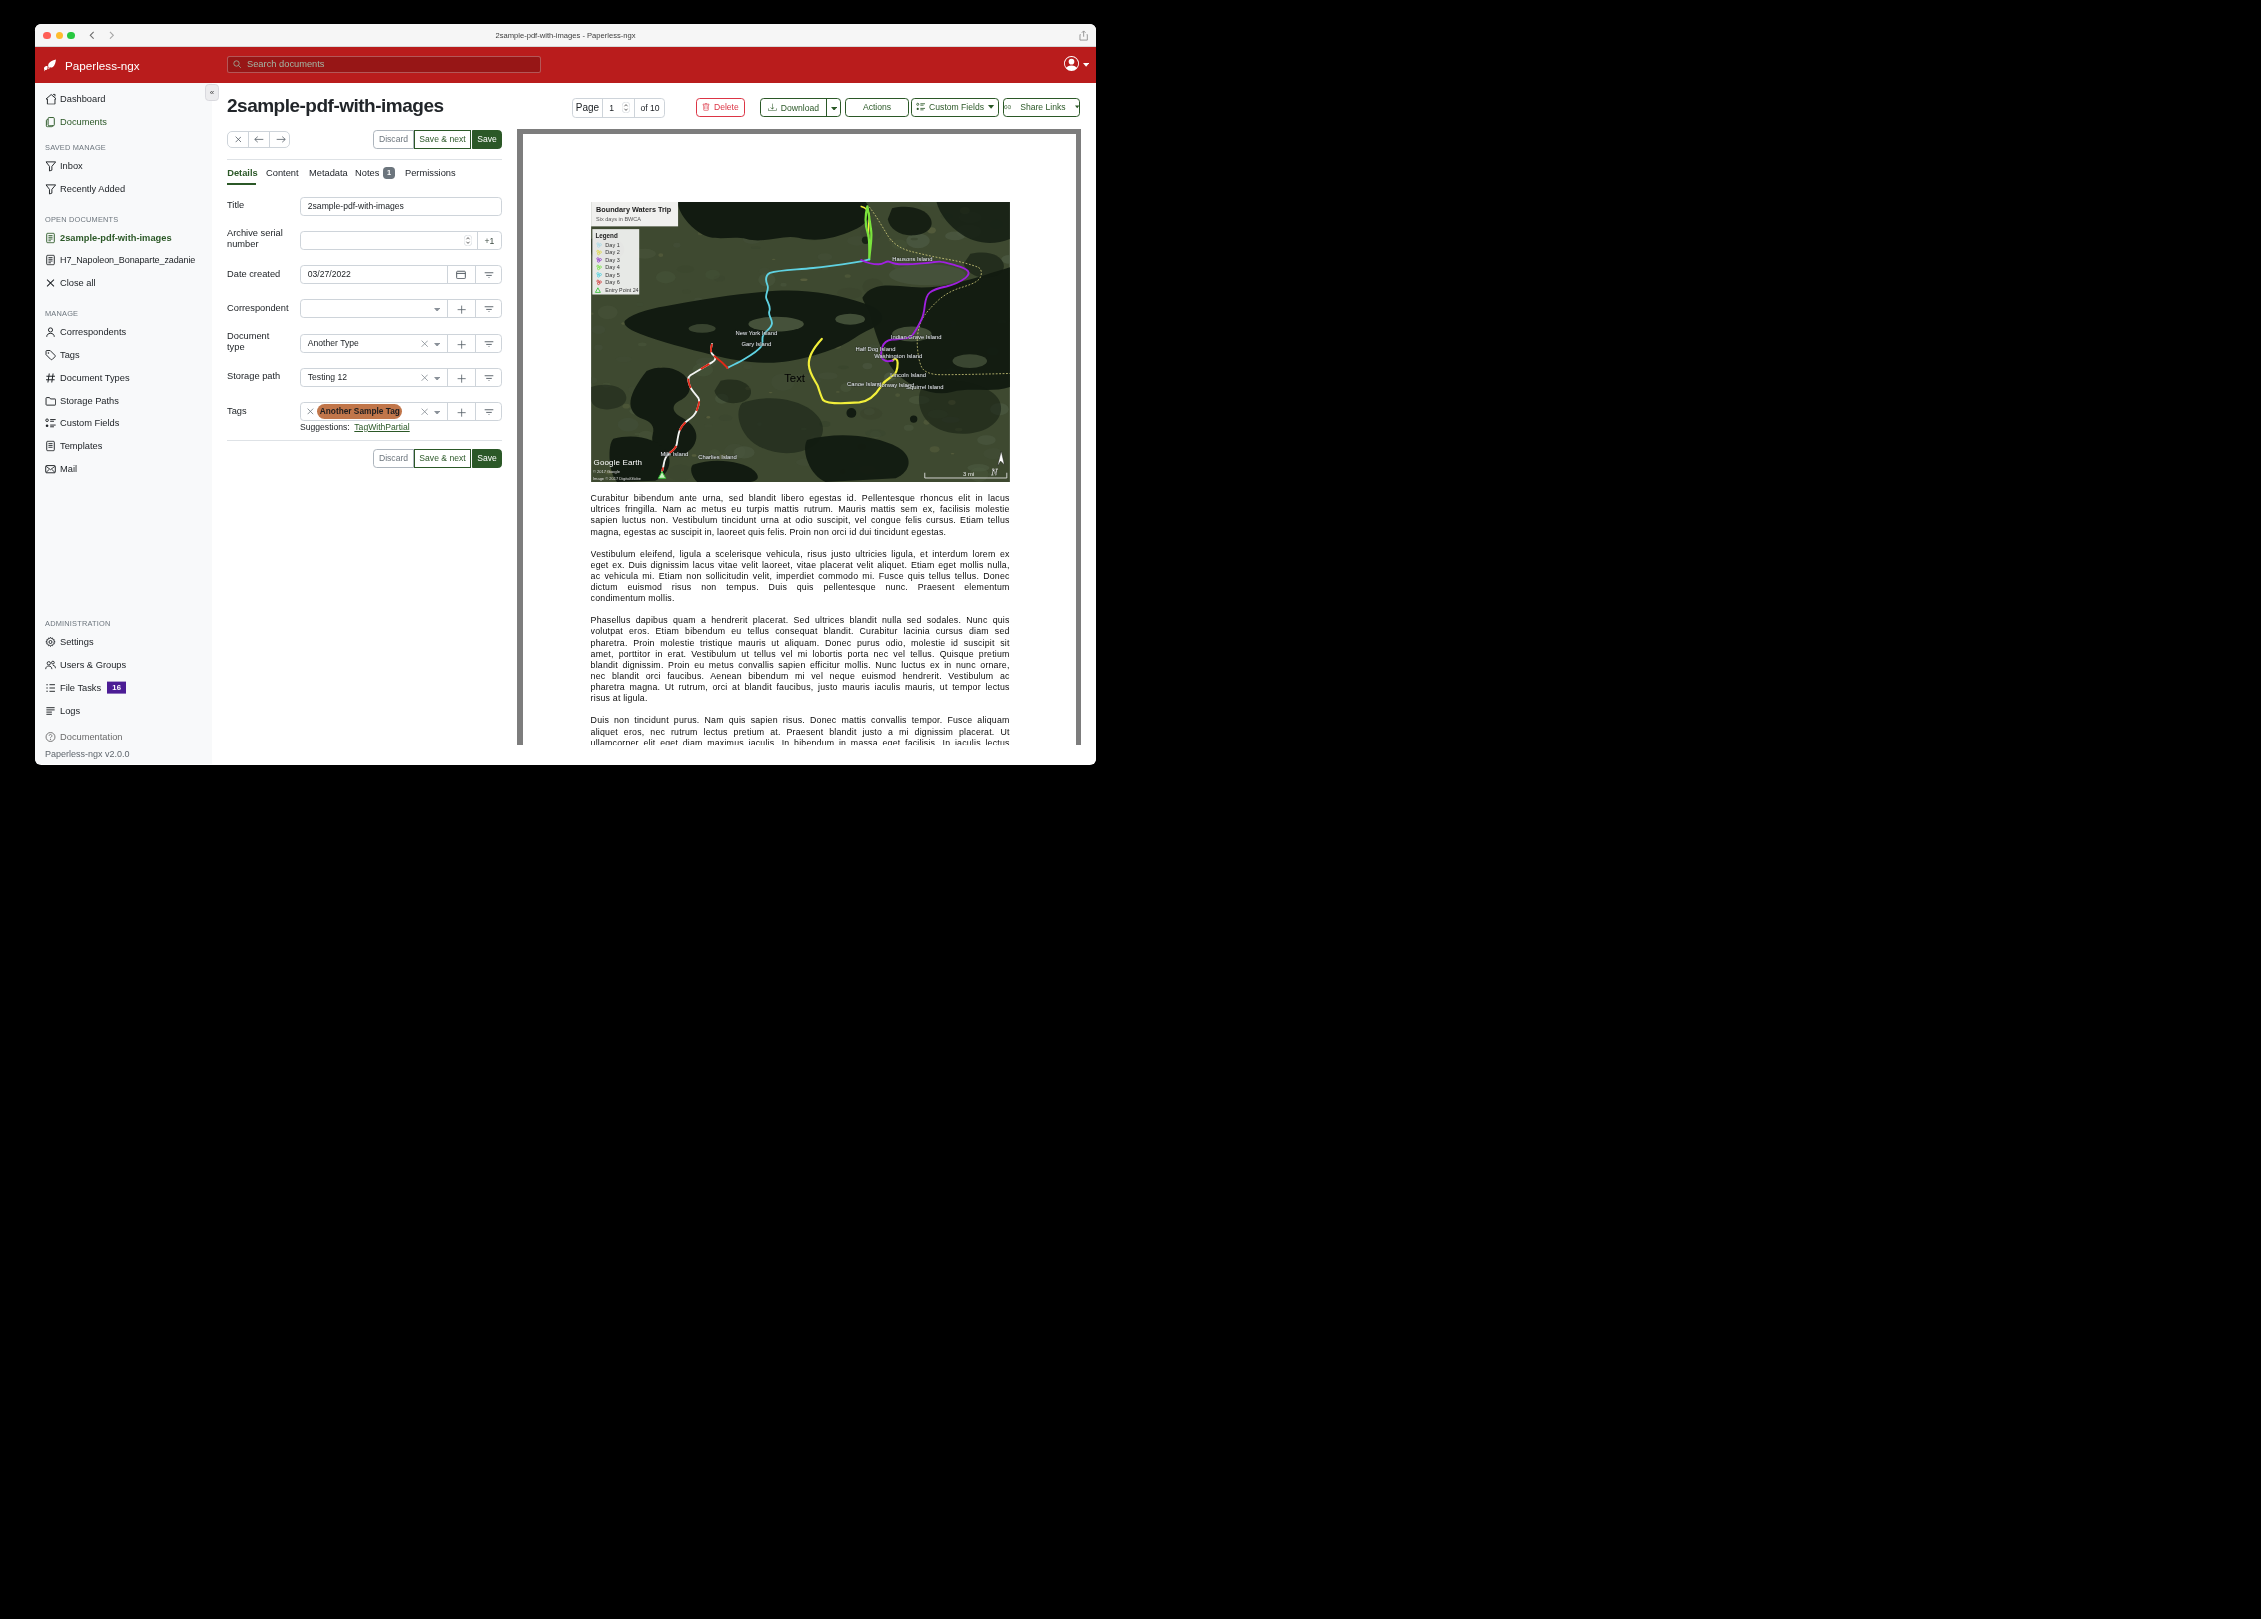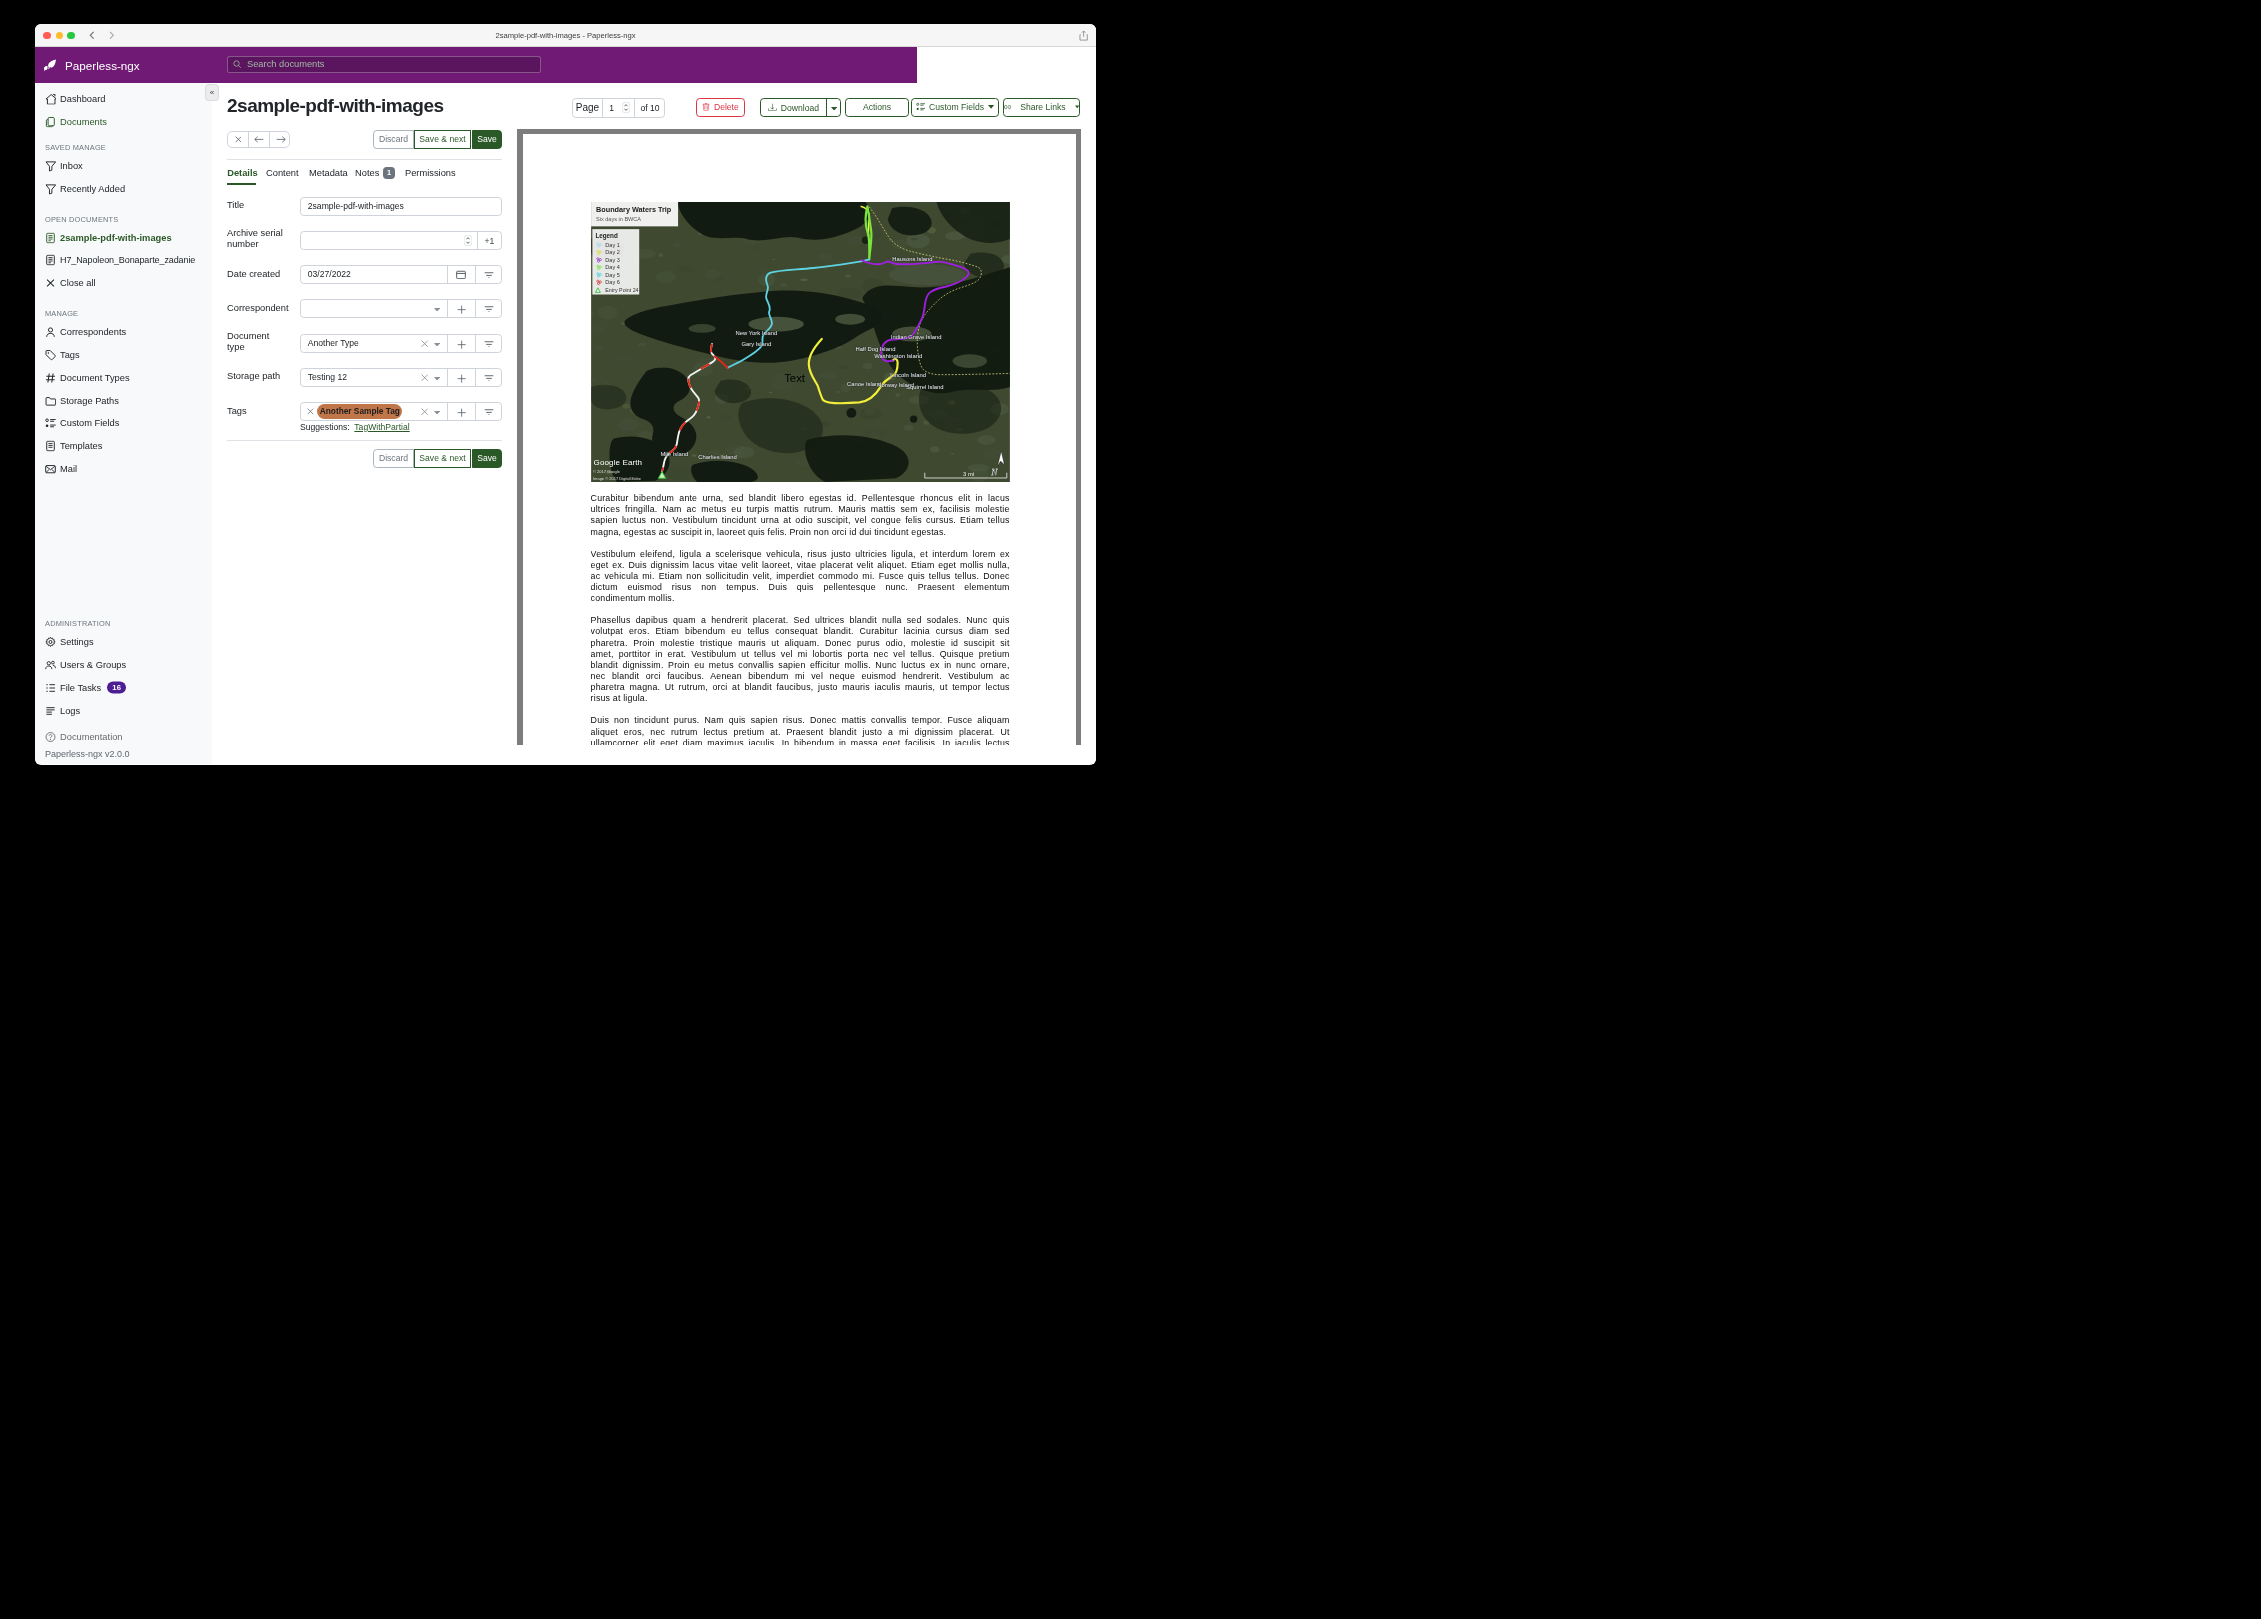--- a/index.html
+++ b/index.html
@@ -1,20 +1,20 @@
 <!DOCTYPE html>
 <html style="font-size:10px"><head><meta charset="utf-8">
 <style>
 *{margin:0;padding:0;box-sizing:border-box}
 body{width:1131px;height:810px;background:#000;font-family:"Liberation Sans",sans-serif;position:relative;overflow:hidden}
 .a{position:absolute}
 #win{position:absolute;left:35px;top:23.5px;width:1061px;height:741px;background:#fff;border-radius:6.2px;overflow:hidden}
 #tbar{position:absolute;left:0;top:0;width:1061px;height:23.5px;background:#f6f6f6;border-bottom:0.6px solid #d8d8d8}
 .tl{position:absolute;top:8px;width:7.7px;height:7.7px;border-radius:50%}
-#nav{position:absolute;left:0;top:23.5px;width:882px;height:36px;background:#701a75;color:#fff}
+#nav{position:absolute;left:0;top:23.5px;width:1061px;height:36px;background:#b91c1c;color:#fff}
 #side{position:absolute;left:0;top:59px;width:201px;height:681px;background:#f8f9fa;border-right:0.6px solid #dee2e6}
 .si{position:absolute;left:25px;font-size:9.3px;color:#212529;white-space:nowrap;transform:translateY(-50%)}
 .sh{position:absolute;left:10px;font-size:7.4px;color:#6c757d;letter-spacing:0.2px;white-space:nowrap;transform:translateY(-50%)}
 .sic{position:absolute;left:10px;width:11px;height:11px;transform:translateY(-50%)}
 #main{position:absolute;left:177px;top:59px;width:884px;height:681px;background:#fff}
 .btn{position:absolute;display:flex;align-items:center;justify-content:center;font-size:8.6px;border:0.6px solid #2b5827;color:#2b5827;border-radius:3.7px;background:#fff;white-space:nowrap}
 .inp{position:absolute;border:0.6px solid #ced4da;border-radius:3.7px;background:#fff}
 .cell-div{position:absolute;top:0;bottom:0;width:0.6px;background:#ced4da}
 .lbl{position:absolute;left:192px;font-size:9.3px;color:#212529;transform:translateY(-50%)}
 svg{display:block}
@@ -140,21 +140,21 @@
         <circle cx="5.5" cy="5.5" r="2.4" stroke="#212529" stroke-width="1.3" fill="none"></circle>
         <path d="M1 14 c0-3 2-4.5 4.5-4.5 S10 11 10 14" stroke="#212529" stroke-width="1.3" fill="none"></path>
         <circle cx="11.5" cy="4.5" r="2" stroke="#212529" stroke-width="1.3" fill="none"></circle>
         <path d="M11.5 8.5 c2.5 0 3.7 1.8 3.7 4.2" stroke="#212529" stroke-width="1.3" fill="none"></path>
       </svg>
 <div class="si" style="top:582px;color:#212529;font-size:9.3px">Users &amp; Groups</div>
 <svg class="sic" style="top:605px" viewBox="0 0 16 16">
         <path d="M2 3.2 h2 M2 8 h2 M2 12.8 h2" stroke="#212529" stroke-width="1.6"></path>
         <path d="M6.5 3.2 h8 M6.5 8 h8 M6.5 12.8 h8" stroke="#212529" stroke-width="1.4"></path>
       </svg>
-<div class="si" style="top:605px;color:#212529;font-size:9.3px">File Tasks<span style="display:inline-block;margin-left:6.2px;background:#4c1d95;color:#fff;font-size:7.7px;font-weight:700;border-radius:6px;padding:1.9px 5px;vertical-align:0.6px">16</span></div>
+<div class="si" style="top:605px;color:#212529;font-size:9.3px">File Tasks<span style="display:inline-block;margin-left:6.2px;background:#4c1d95;color:#fff;font-size:7.7px;font-weight:700;border-radius:0;padding:1.9px 5px;vertical-align:0.6px">16</span></div>
 <svg class="sic" style="top:628px" viewBox="0 0 16 16">
         <path d="M2 3.2 h12 M2 6.4 h12 M2 9.6 h8 M2 12.8 h8" stroke="#212529" stroke-width="1.4"></path>
       </svg>
 <div class="si" style="top:628px;color:#212529;font-size:9.3px">Logs</div>
 <svg class="sic" style="top:654px" viewBox="0 0 16 16">
         <circle cx="8" cy="8" r="6.5" stroke="#6a6a6a" stroke-width="1.3" fill="none"></circle>
         <path d="M6 6.2 a2 2 0 1 1 3 1.8 c-.8.5-1 .9-1 1.8" stroke="#6a6a6a" stroke-width="1.3" fill="none"></path>
         <circle cx="8" cy="11.8" r=".9" fill="#6a6a6a"></circle>
       </svg>
 <div class="si" style="top:654px;color:#6a6a6a;font-size:9.3px">Documentation</div>

